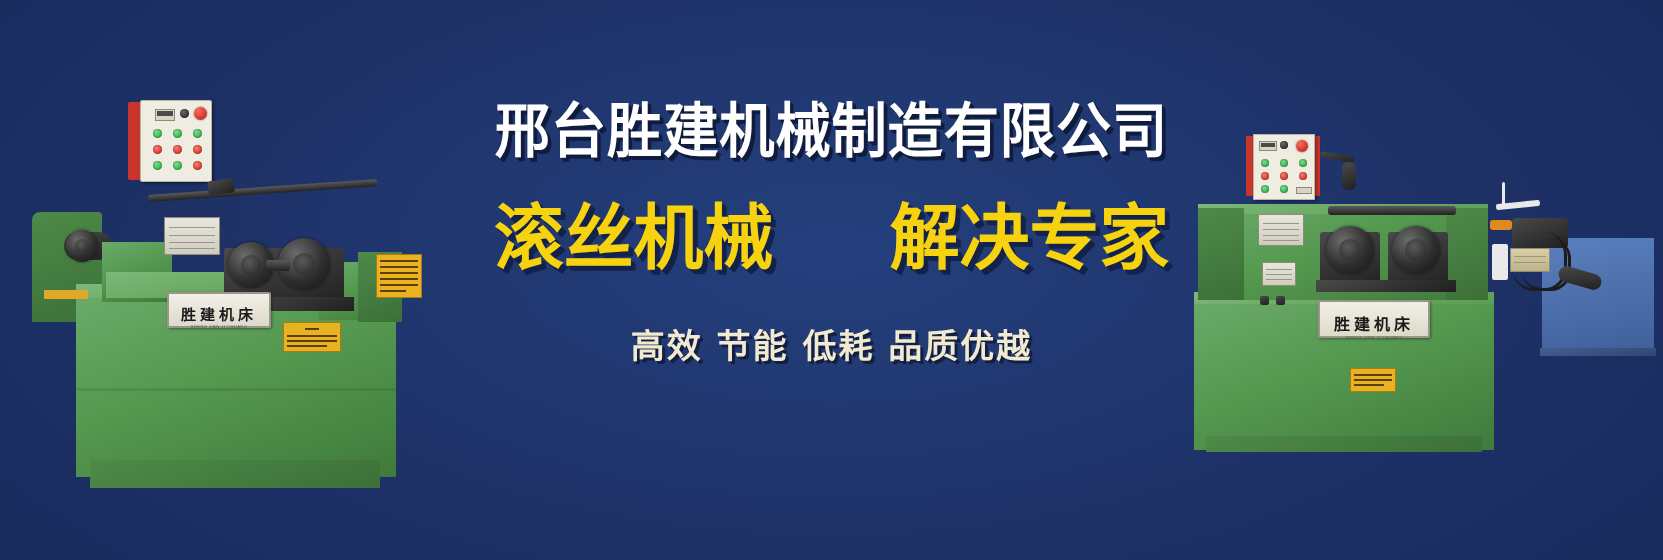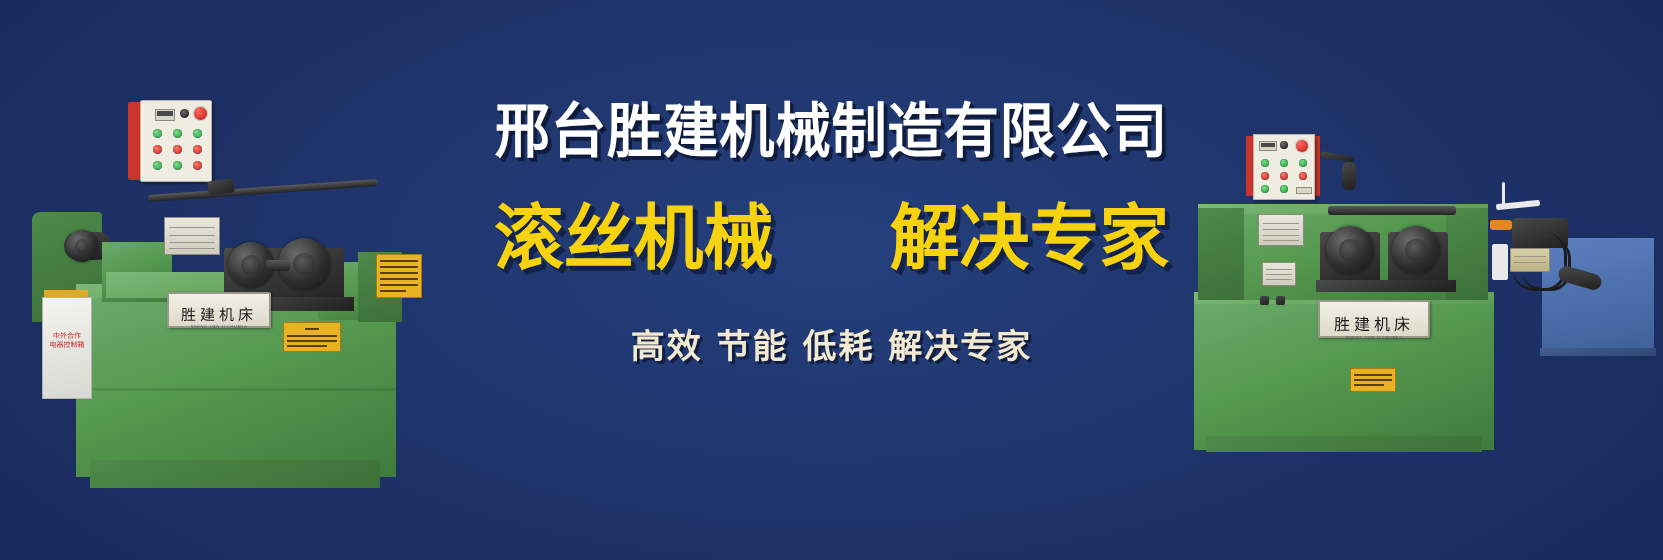--- a/index.html
+++ b/index.html
@@ -90,21 +90,21 @@
   .estop{position:absolute;border-radius:50%;background:radial-gradient(circle at 35% 30%,#ff6a5c,#b8150f);box-shadow:0 0 2px rgba(0,0,0,.6);}
   .meter{position:absolute;background:#d8d4c6;border:1px solid #8d8a7e;}
   .meter i{position:absolute;left:1px;right:1px;top:1px;height:45%;background:#4a4a4a;display:block;}
 
   .nameplate{
     position:absolute;background:linear-gradient(180deg,#f2f0e6,#ddd9cb);
     border:2px solid #9a9688;border-radius:2px;
     display:flex;flex-direction:column;align-items:center;justify-content:center;
     box-shadow:1px 1px 3px rgba(0,0,0,.4);
   }
-  .nameplate .cn{color:#1a1a1a;font-weight:normal;font-family:"DejaVu Serif","Liberation Serif",serif;white-space:nowrap;margin-top:12px;}
+  .nameplate .cn{color:#1a1a1a;font-weight:bold;font-family:"DejaVu Serif","Liberation Serif",serif;white-space:nowrap;margin-top:12px;}
   .nameplate .py{color:#5a5a5a;white-space:nowrap;font-family:"Liberation Sans",sans-serif;}
 
   .spec-plate{position:absolute;background:linear-gradient(180deg,#e9e7dd,#cfccbf);border:1px solid #8e8a7c;}
   .spec-plate .l{position:absolute;left:8%;right:8%;height:1px;background:#9a9788;}
 
   .warn-label{
     position:absolute;background:#e8b223;border:1px solid #a87c10;
     overflow:hidden;
   }
   .warn-label .t{position:absolute;left:6%;right:6%;height:1.5px;background:#5a3f06;}
@@ -195,26 +195,20 @@
     <div class="warn-label" style="left:348px;top:162px;width:44px;height:42px;">
       <div class="t" style="top:5px;"></div>
       <div class="t" style="top:11px;"></div>
       <div class="t" style="top:17px;"></div>
       <div class="t" style="top:23px;"></div>
       <div class="t" style="top:29px;"></div>
       <div class="t" style="top:35px;width:60%;"></div>
     </div>
 
     <div class="cab-top" style="left:16px;top:198px;width:44px;height:9px;"></div>
-    <div class="white-cab" style="left:14px;top:205px;width:48px;height:100px;">
-      <div class="red-txt" style="left:0;right:0;top:34px;">
-        <span>中外合作</span><br>
-        <span>电器控制箱</span>
-      </div>
-    </div>
   </div>
 
   <div class="machine" style="left:1160px;top:120px;width:500px;height:335px;">
 
     <div class="hydraulic" style="left:382px;top:118px;width:112px;height:118px;"></div>
     <div class="hydraulic" style="left:380px;top:228px;width:116px;height:8px;filter:brightness(.75);"></div>
     <div class="blockdark" style="left:352px;top:98px;width:56px;height:30px;border-radius:4px;"></div>
     <div class="hose" style="left:352px;top:112px;width:52px;height:56px;border-left:none;border-top:none;"></div>
     <div class="hose" style="left:362px;top:118px;width:46px;height:50px;border-left:none;border-top:none;"></div>
     <div class="blockdark" style="left:398px;top:150px;width:44px;height:16px;border-radius:8px;transform:rotate(16deg);"></div>
@@ -298,17 +292,17 @@
   </div>
 
   <div class="text-block">
 
     <div class="company-name">邢台胜建机械制造有限公司</div>
 
     <div class="headline">
       <span>滚丝机械</span><span class="gap"></span><span>解决专家</span>
     </div>
 
-    <div class="tagline">高效  节能  低耗  解决专家</div>
+    <div class="tagline">高效  节能  低耗  品质优越</div>
 
   </div>
 
 </div>
 
 </body></html>

